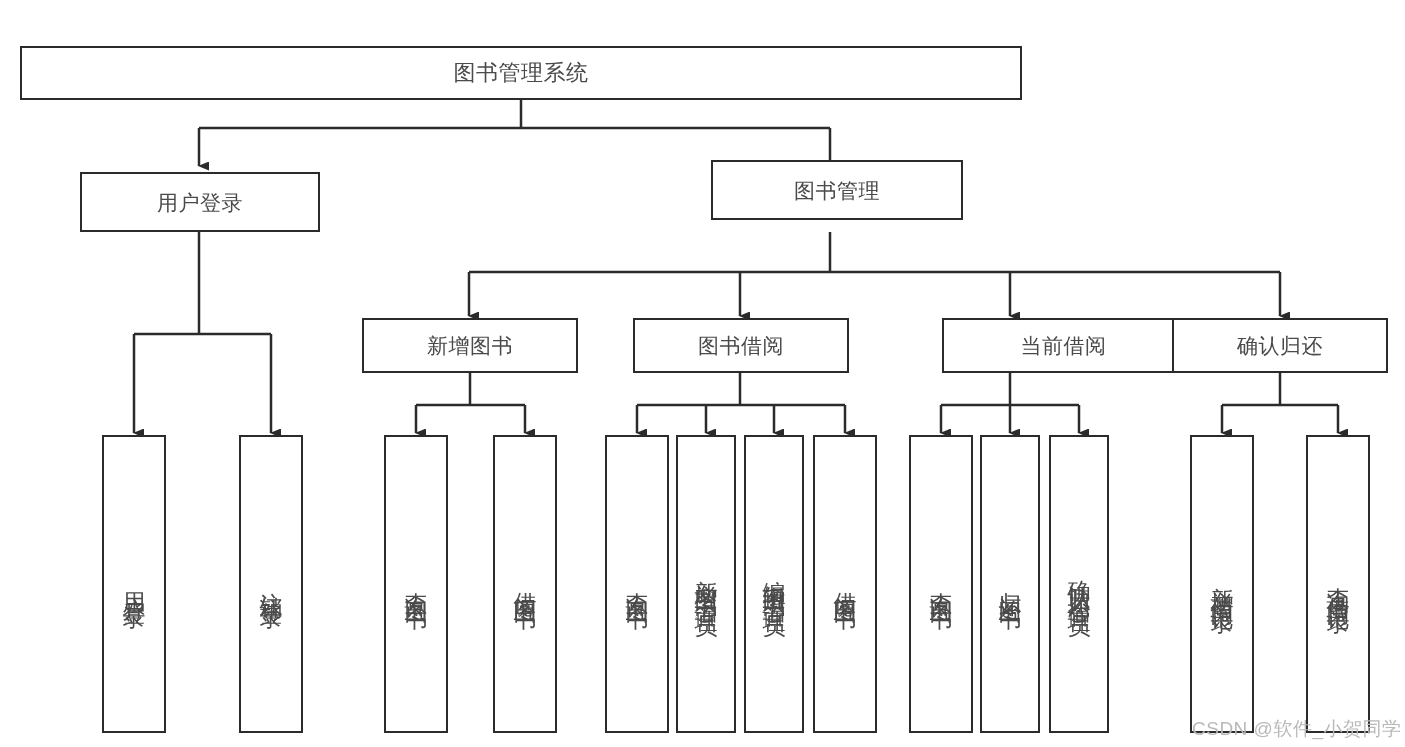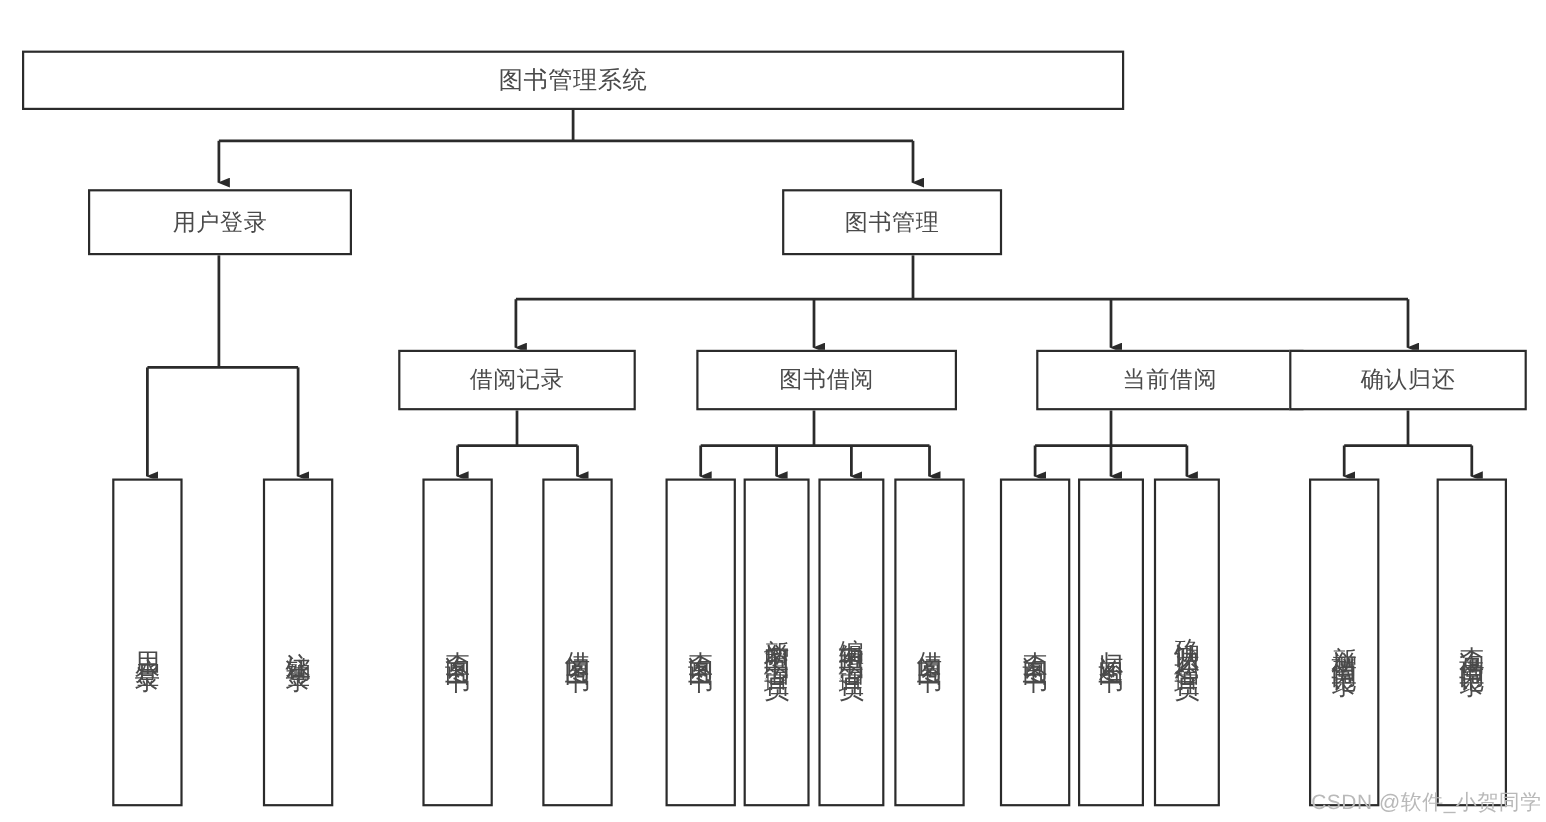--- a/index.html
+++ b/index.html
@@ -133,28 +133,28 @@
     </g>
   </svg>
 
   <div class="node horiz root" style="left:20px; top:14px; width:1002px; height:54px;margin-top:32px;">
     <span class="node-label">图书管理系统</span>
   </div>
 
   <div class="node horiz" style="left:80px; top:172px; width:240px; height:60px;">
     <span class="node-label">用户登录</span>
   </div>
-  <div class="node horiz" style="left:711px; top:172px; width:200px; height:60px;">
+  <div class="node horiz" style="left:711px; top:160px; width:252px; height:60px;">
     <span class="node-label">图书管理</span>
   </div>
 
   <div class="node horiz" style="left:362px; top:318px; width:216px; height:55px;">
-    <span class="node-label">借阅记录</span>
-  </div>
-  <div class="node horiz" style="left:633px; top:318px; width:237px; height:55px;">
+    <span class="node-label">新增图书</span>
+  </div>
+  <div class="node horiz" style="left:633px; top:318px; width:216px; height:55px;">
     <span class="node-label">图书借阅</span>
   </div>
   <div class="node horiz" style="left:942px; top:318px; width:243px; height:55px;">
     <span class="node-label">当前借阅</span>
   </div>
   <div class="node horiz" style="left:1172px; top:318px; width:216px; height:55px;">
     <span class="node-label">确认归还</span>
   </div>
 
   <div class="node vert" style="left:102px; top:435px; width:64px; height:298px;">

